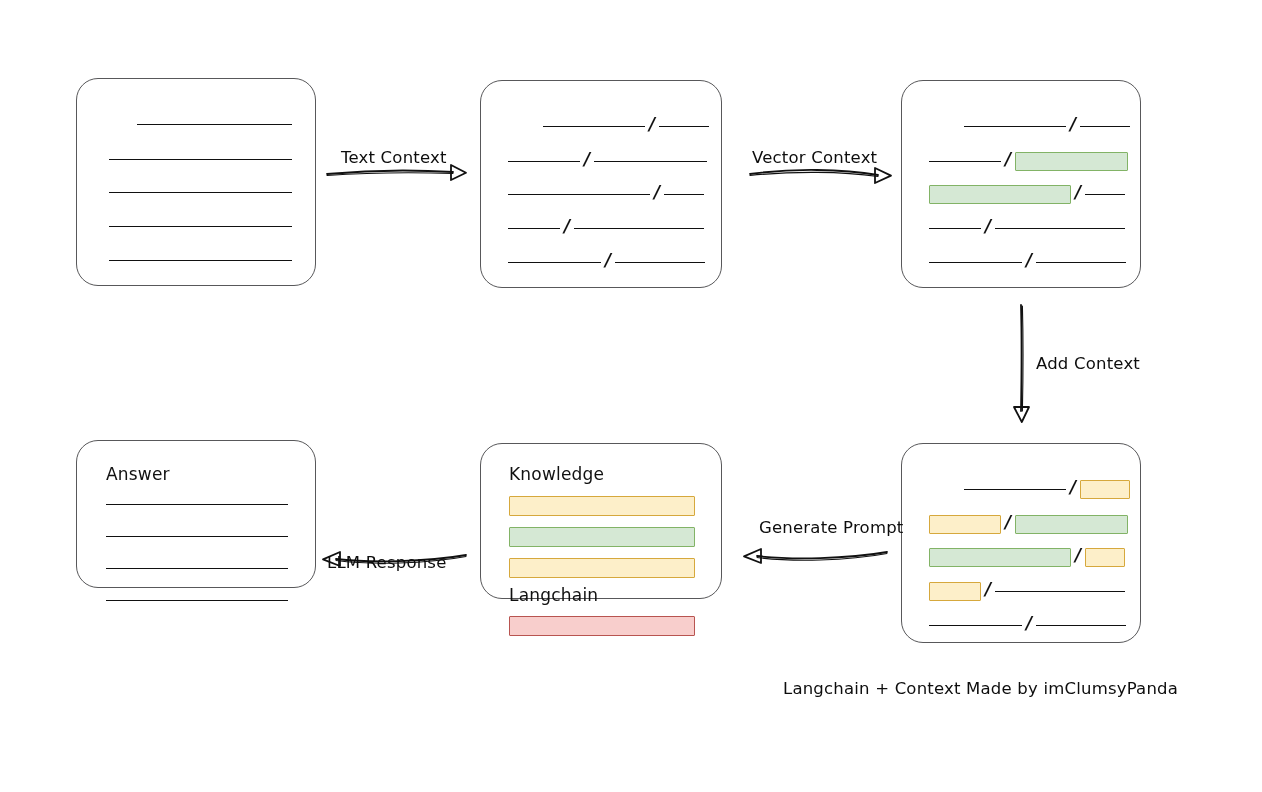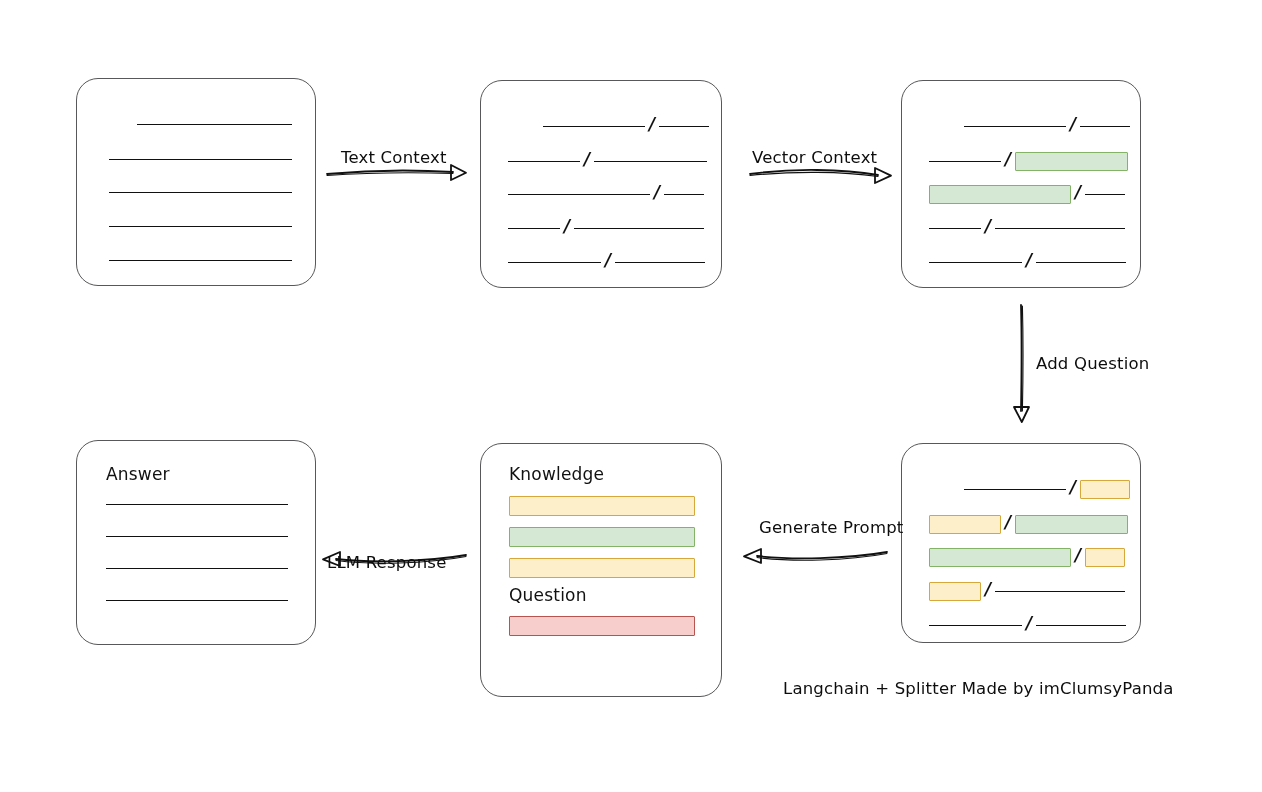--- a/index.html
+++ b/index.html
@@ -24,22 +24,22 @@
     position: absolute;
     box-sizing: border-box;
     border: 1.3px solid #58585a;
     border-radius: 22px;
     background: #ffffff;
   }
   #box-source    { left: 76px;  top: 78px;  width: 240px; height: 208px; }
   #box-chunks    { left: 480px; top: 80px;  width: 242px; height: 208px; }
   #box-retrieved { left: 901px; top: 80px;  width: 240px; height: 208px; }
   #box-context   { left: 901px; top: 443px; width: 240px; height: 200px; }
-  #box-prompt    { left: 480px; top: 443px; width: 242px; height: 254px; }
-  #box-answer    { left: 76px;  top: 440px; width: 240px; height: 205px; }
+  #box-prompt    { left: 480px; top: 443px; width: 242px; height: 156px; }
+  #box-answer    { left: 76px;  top: 440px; width: 240px; height: 148px; }
 
   
   .lines {
     position: absolute;
     left: 0; right: 0; top: 0; bottom: 0;
   }
   .row {
     position: absolute;
     left: 0;
     right: 0;
@@ -241,21 +241,21 @@
       </div>
   </div>
 
   <div class="connector" style="left:1008px; top:303px;">
     <svg width="30" height="122" viewBox="0 0 30 122">
       <path d="M13,2 C14,40 13.5,80 13,108" fill="none" stroke="#111111" stroke-width="1.8" stroke-linecap="round"></path>
       <path d="M14.4,3 C15.4,40 15,80 14.4,108" fill="none" stroke="#111111" stroke-width="1.1" stroke-linecap="round"></path>
       <path d="M6,104 L13.8,119 L21,104 Z" fill="none" stroke="#111111" stroke-width="1.8" stroke-linejoin="round"></path>
     </svg>
   </div>
-  <div class="arrow-label" style="left:1036px; top:354px;">Add Question</div>
+  <div class="arrow-label" style="left:1036px; top:354px;">Add Context</div>
 
   <div class="doc-box" id="box-context">
     <div class="lines">
         <div class="row" style="top: 34px;">
           <div class="spacer" style="width: 62px;"></div>
           <div class="seg" style="width: 102px;"></div>
           <span class="slash">/</span>
           <div class="hl yellow" style="width: 50px;"></div>
         </div>
         <div class="row" style="top: 69px;">
@@ -294,21 +294,21 @@
   </div>
   <div class="arrow-label" style="left:759px; top:518px;">Generate Prompt</div>
 
   <div class="doc-box" id="box-prompt">
     <div class="box-label" style="left:28px; top:20px;">Knowledge</div>
 
     <div class="bar yellow" style="left:28px; top:52px; width:186px;"></div>
     <div class="bar green" style="left:28px; top:83px; width:186px;"></div>
     <div class="bar yellow" style="left:28px; top:114px; width:186px;"></div>
 
-    <div class="box-label" style="left:28px; top:141px;">Question</div>
+    <div class="box-label" style="left:28px; top:141px;">Langchain</div>
 
     <div class="bar red" style="left:28px; top:172px; width:186px;"></div>
   </div>
 
   <div class="connector" style="left:316px; top:546px;">
     <svg width="152" height="26" viewBox="0 0 152 26">
       <path d="M150,9 C110,16 55,17 20,13" fill="none" stroke="#111111" stroke-width="1.8" stroke-linecap="round"></path>
       <path d="M150,10.5 C110,18 55,19 20,14.5" fill="none" stroke="#111111" stroke-width="1.1" stroke-linecap="round"></path>
       <path d="M24,6 L7,13.4 L24,20 Z" fill="none" stroke="#111111" stroke-width="1.8" stroke-linejoin="round"></path>
     </svg>
@@ -318,15 +318,15 @@
   <div class="doc-box" id="box-answer">
     <div class="box-label" style="left:29px; top:23px;">Answer</div>
     <div class="answer-lines">
         <div class="ans-line" style="left: 29px; width: 182px; top: 63px;"></div>
         <div class="ans-line" style="left: 29px; width: 182px; top: 95px;"></div>
         <div class="ans-line" style="left: 29px; width: 182px; top: 127px;"></div>
         <div class="ans-line" style="left: 29px; width: 182px; top: 159px;"></div>
       </div>
   </div>
 
-  <div id="footer-credit">Langchain + Splitter Made by imClumsyPanda</div>
+  <div id="footer-credit">Langchain + Context Made by imClumsyPanda</div>
 
 </div>
 
 </body></html>

